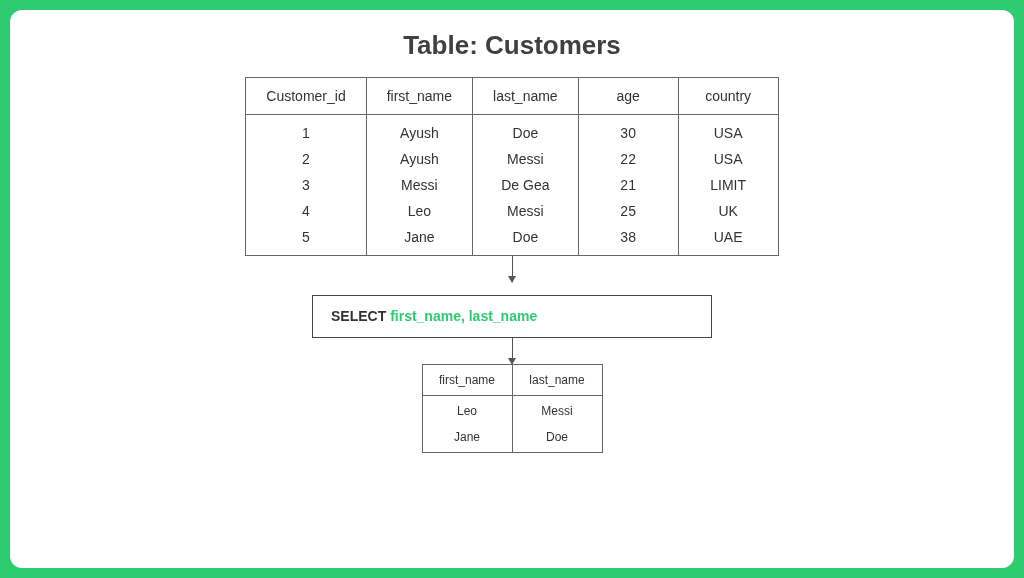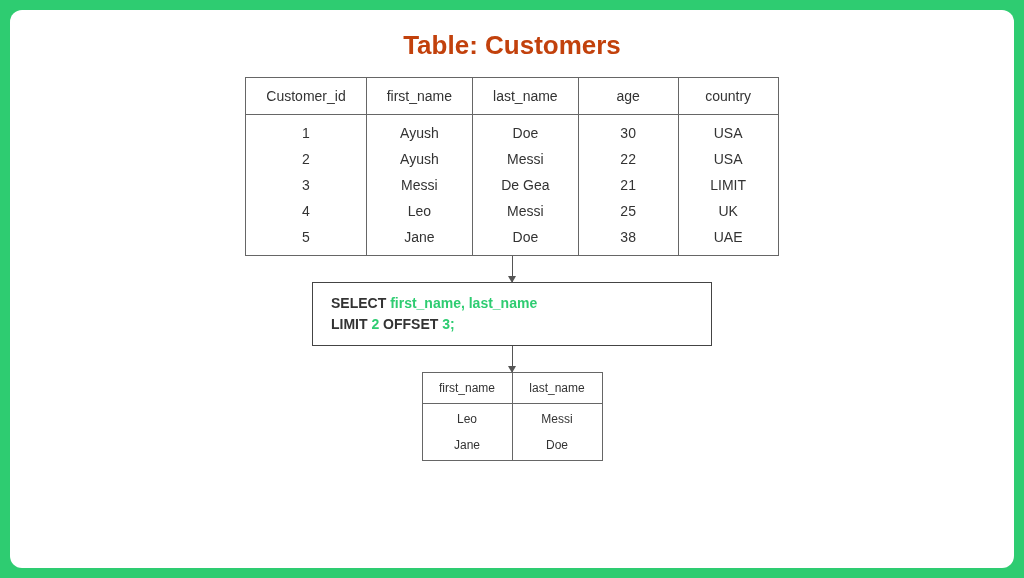--- a/index.html
+++ b/index.html
@@ -17,21 +17,21 @@
       height: 100%;
       padding: 20px 40px;
       display: flex;
       flex-direction: column;
       align-items: center;
       overflow: hidden;
     }
     .title {
       font-size: 26px;
       font-weight: 700;
-      color: #c2410c;
+      color: #404040;
       margin-bottom: 16px;
     }
     .main-table {
       border-collapse: collapse;
       border: 1px solid #666;
     }
     .main-table th, .main-table td {
       border-left: 1px solid #666;
       border-right: 1px solid #666;
       text-align: center;
@@ -67,20 +67,21 @@
       border-top: 7px solid #555;
     }
     .query-box {
       border: 1px solid #444;
       padding: 10px 18px;
       width: 400px;
       font-size: 14px;
       font-weight: 700;
       color: #333;
       line-height: 1.5;
+      margin-top: 13px;
     }
     .kw { color: #333; }
     .val { color: #2ecc71; }
     .num { color: #2ecc71; }
     .result-table {
       border-collapse: collapse;
       border: 1px solid #666;
     }
     .result-table th, .result-table td {
       border-left: 1px solid #666;
@@ -153,23 +154,20 @@
       </tr>
     </tbody>
   </table>
 
   <div class="arrow"></div>
 
   <div class="query-box">
     <div>
       <span class="kw">SELECT </span><span class="val">first_name, last_name</span>
     </div>
-    <div>
-      <span class="kw">LIMIT </span><span class="num">2</span><span class="kw"> OFFSET </span><span class="num">3;</span>
-    </div>
   </div>
 
   <div class="arrow"></div>
 
   <table class="result-table">
     <thead>
       <tr>
         <th>first_name</th>
         <th>last_name</th>
       </tr>

